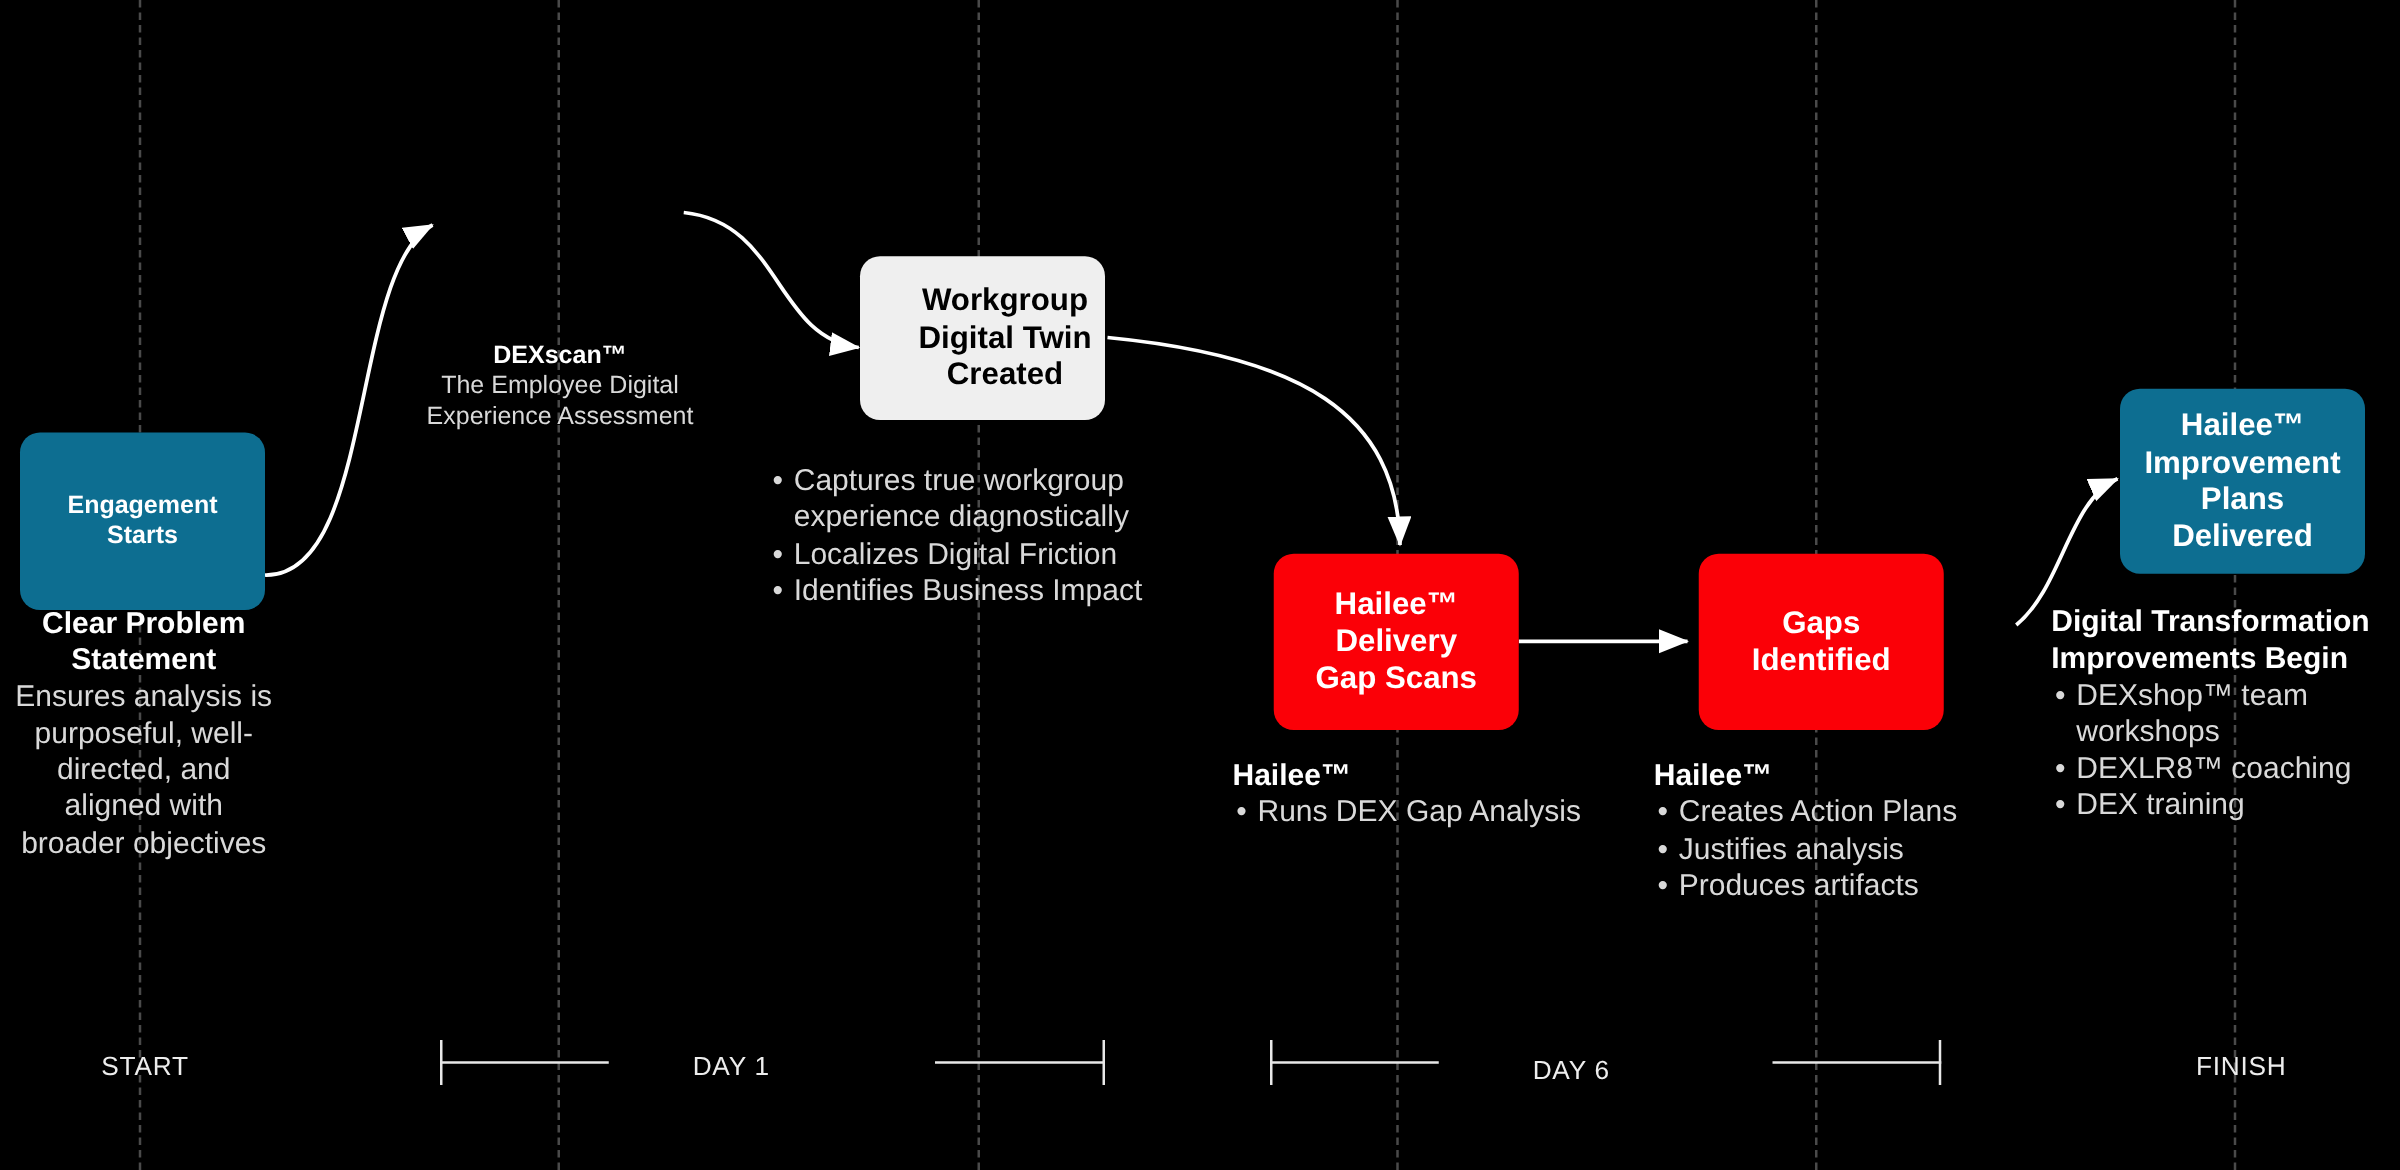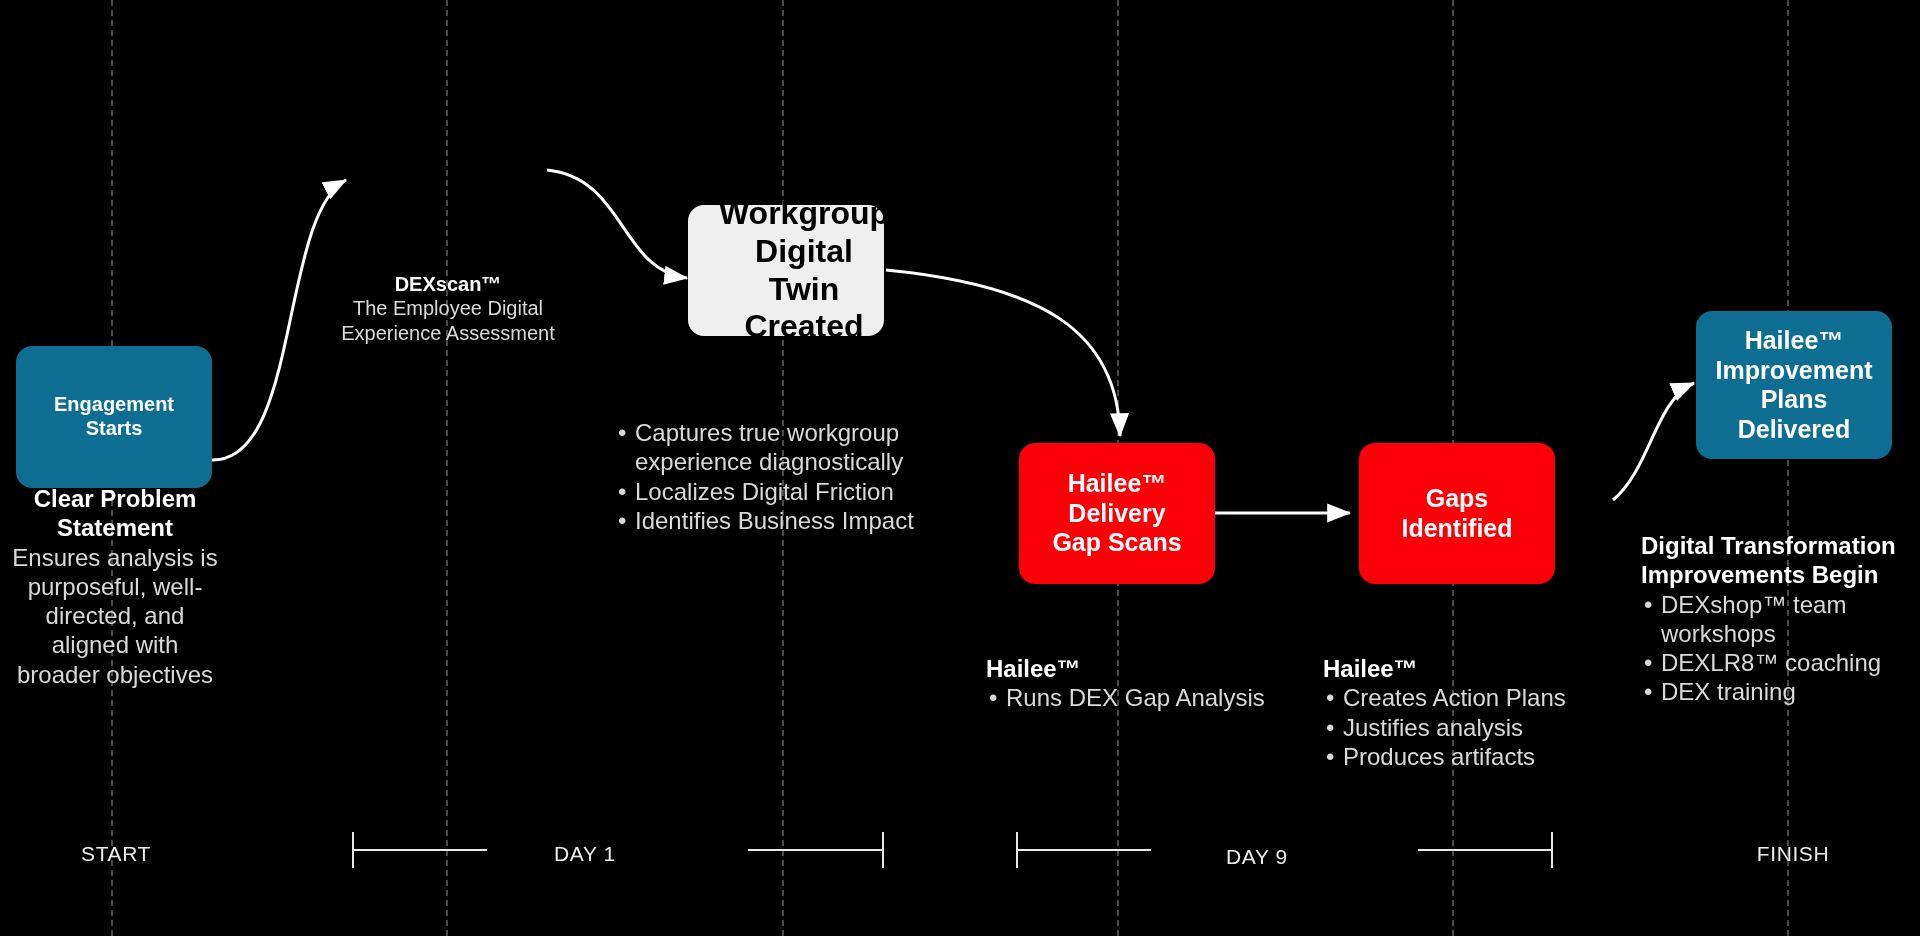--- a/index.html
+++ b/index.html
@@ -60,21 +60,21 @@
     position: relative;
     padding-left: 20px;
   }
   .caption ul li:before {
     content: "\2022";
     position: absolute;
     left: 3px;
     top: 0;
   }
   .ctr { text-align: center; }
-  .lft { text-align: left; margin-top: 48px; }
+  .lft { text-align: left; }
 
   
   .tl-label {
     position: absolute;
     color: #ededed;
     font-weight: normal;
     font-size: 21px;
     letter-spacing: .6px;
     text-align: center;
     white-space: nowrap;
@@ -117,21 +117,21 @@
 
     <path d="M 1215,513 L 1350,513" fill="none" stroke="#ffffff" stroke-width="3" marker-end="url(#ah)"></path>
 
     <path d="M 1613,500 C 1650,470 1655,400 1694,383" fill="none" stroke="#ffffff" stroke-width="3" marker-end="url(#ah)"></path>
   </svg>
 
   <div class="node teal" style="left:16px; top:318px; width:196px; height:142px; font-size:20px;margin-top:28px;">Engagement
 Starts</div>
 
 
-  <div class="node white" style="left:688px; top:205px; width:196px; height:131px; font-size:32px;padding-left:36px;">Workgroup
+  <div class="node white" style="left:688px; top:205px; width:196px; height:131px; font-size:25px;padding-left:36px;">Workgroup
 Digital Twin
 Created</div>
 
   <div class="node red" style="left:1019px; top:443px; width:196px; height:141px; font-size:25px;">Hailee™
 Delivery
 Gap Scans</div>
 
   <div class="node red" style="left:1359px; top:443px; width:196px; height:141px; font-size:25px;">Gaps
 Identified</div>
 
@@ -189,20 +189,20 @@
   <div class="tl-bar" style="left:352px; top:849px; width:135px;"></div>
 
   <div class="tl-label" style="left:525px; top:842px; width:120px;">DAY 1</div>
 
   <div class="tl-bar" style="left:748px; top:849px; width:135px;"></div>
   <div class="tl-cap" style="left:882px; top:832px; height:36px;"></div>
 
   <div class="tl-cap" style="left:1016px; top:832px; height:36px;"></div>
   <div class="tl-bar" style="left:1016px; top:849px; width:135px;"></div>
 
-  <div class="tl-label" style="left:1197px; top:845px; width:120px;">DAY 9</div>
+  <div class="tl-label" style="left:1197px; top:845px; width:120px;">DAY 6</div>
 
   <div class="tl-bar" style="left:1418px; top:849px; width:135px;"></div>
   <div class="tl-cap" style="left:1551px; top:832px; height:36px;"></div>
 
   <div class="tl-label" style="left:1733px; top:842px; width:120px;">FINISH</div>
 
 </div>
 
 </body></html>

